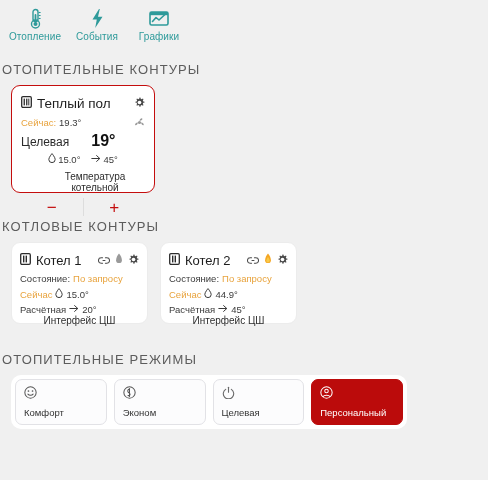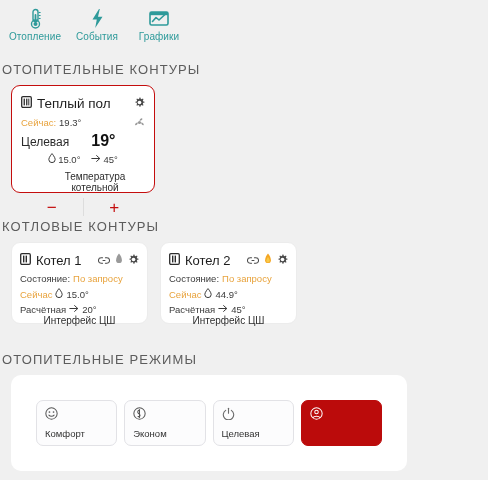--- a/index.html
+++ b/index.html
@@ -192,21 +192,21 @@
     text-align: center;
     font-size: 10px;
     color: #2d2d2d;
   }
 
   
   .modes-panel {
     margin: 0 11px;
     background: #ffffff;
     border-radius: 10px;
-    padding: 25px;
+    padding: 4px;
     display: flex;
     gap: 7px;
     box-sizing: border-box;
     width: 396px;
   }
   .mode-btn {
     flex: 1;
     border: 1px solid #e2e2e6;
     border-radius: 7px;
     height: 46px;
@@ -512,16 +512,17 @@
     </div>
 
     <div class="mode-btn selected">
       <span class="mode-icon">
         <svg width="13" height="13" viewBox="0 0 14 14">
           <circle cx="7" cy="7" r="6.1" fill="none" stroke="#ffffff" stroke-width="1.1"></circle>
           <circle cx="7" cy="5.4" r="1.9" fill="none" stroke="#ffffff" stroke-width="1.1"></circle>
           <path d="M3.3 11.4 C4.1 9.4 9.9 9.4 10.7 11.4" fill="none" stroke="#ffffff" stroke-width="1.1" stroke-linecap="round"></path>
         </svg>
       </span>
+      <span class="mode-label">Персональный</span>
     </div>
 
   </div>
 </div>
 
 </body></html>

